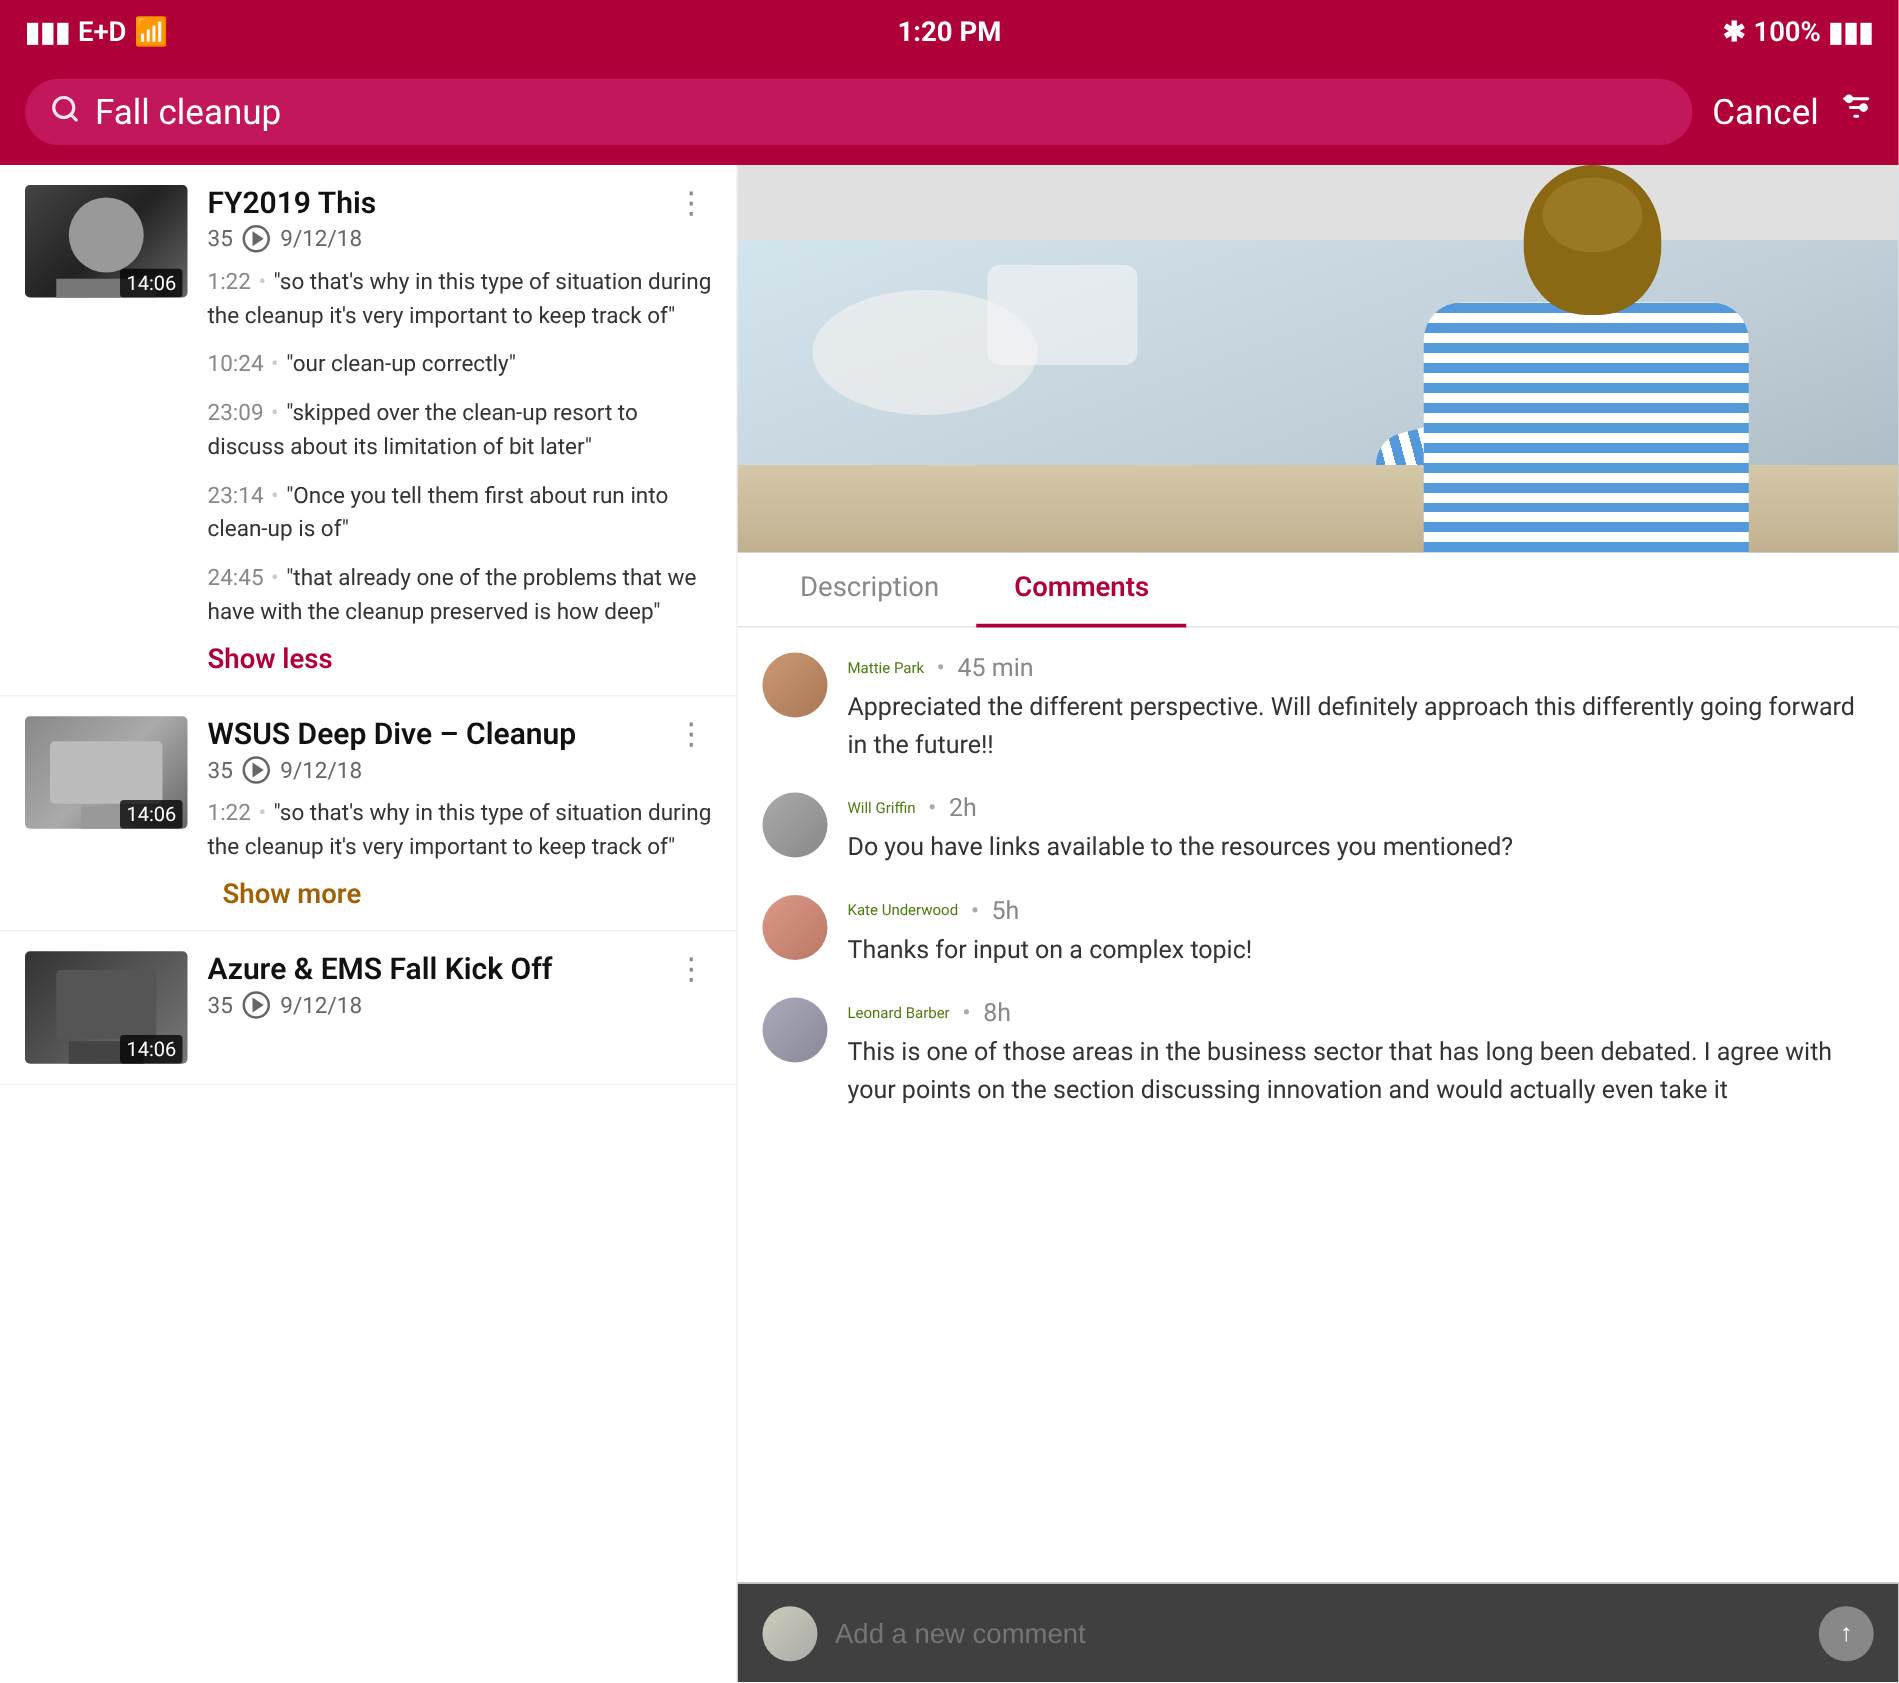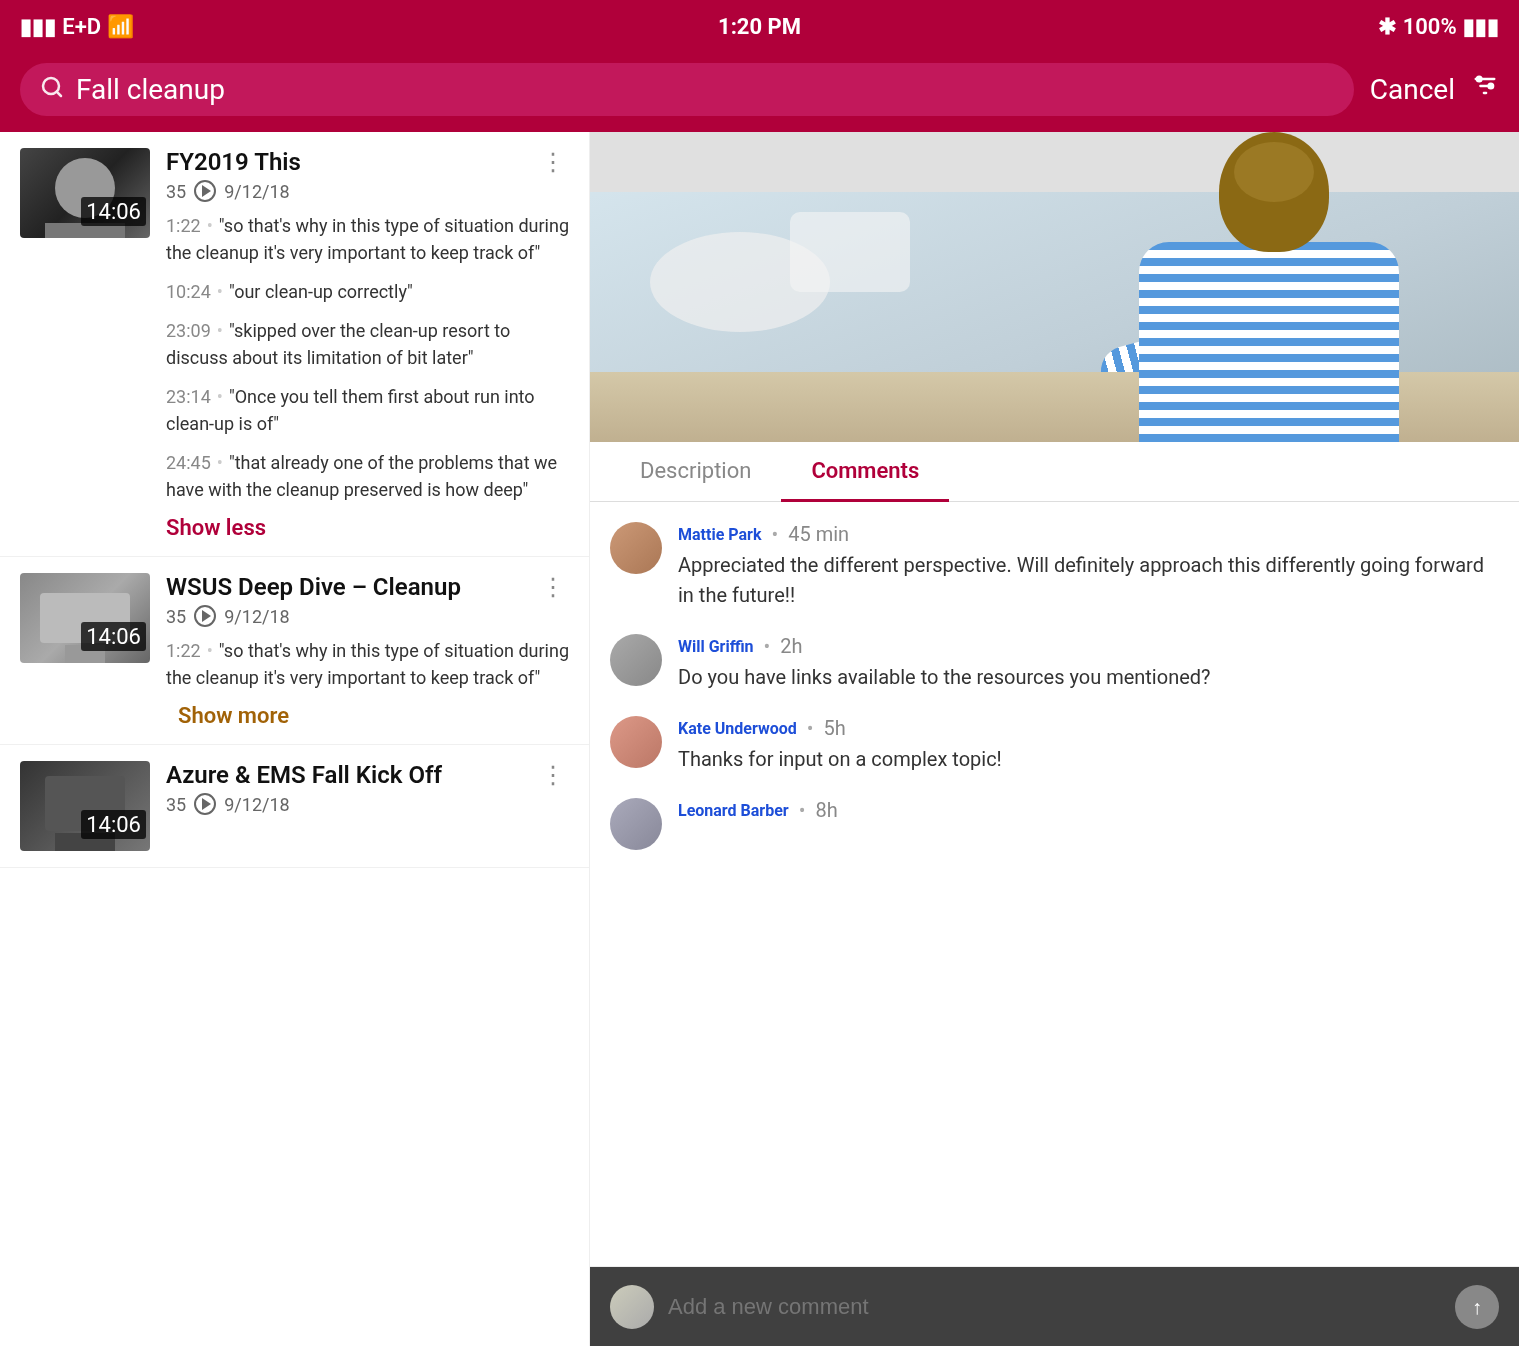--- a/index.html
+++ b/index.html
@@ -70,25 +70,25 @@
       width: 130px;
       height: 90px;
       flex-shrink: 0;
       border-radius: 4px;
       background: #555;
       position: relative;
       overflow: hidden;
     }
     .thumb-time {
       position: absolute;
-      bottom: 12px;
+      bottom: 0;
       right: 4px;
       background: rgba(0,0,0,0.75);
       color: white;
-      font-size: 22px;
+      font-size: 16px;
       padding: 2px 5px;
       border-radius: 3px;
     }
     .thumb-img-1 { background: linear-gradient(135deg, #444 0%, #222 50%, #666 100%); }
     .thumb-img-2 { background: linear-gradient(135deg, #888 0%, #aaa 50%, #666 100%); }
     .thumb-img-3 { background: linear-gradient(135deg, #333 0%, #555 50%, #777 100%); }
 
     .result-content { flex: 1; min-width: 0; }
     .result-header { display: flex; justify-content: space-between; align-items: flex-start; }
     .result-title { font-size: 24px; font-weight: 600; color: #111; margin-bottom: 4px; }
@@ -171,21 +171,21 @@
       overflow: hidden;
       background: #ddd;
     }
     .avatar-1 { background: linear-gradient(135deg, #c97, #a75); }
     .avatar-2 { background: linear-gradient(135deg, #aaa, #888); }
     .avatar-3 { background: linear-gradient(135deg, #d98, #b76); }
     .avatar-4 { background: linear-gradient(135deg, #aab, #889); }
     .avatar-5 { background: linear-gradient(135deg, #ccb, #aaa); }
     .comment-body {}
     .comment-header { display: flex; align-items: center; gap: 10px; margin-bottom: 4px; }
-    .comment-author { font-size: 16px; font-weight: 700; color: #1d4ed8; }
+    .comment-author { font-size: 12px; font-weight: 400; color: #4d7c0f; }
     .comment-dot { color: #aaa; font-size: 20px; }
     .comment-time { font-size: 20px; color: #888; }
     .comment-text { font-size: 20px; color: #333; line-height: 1.5; }
 
     
     .comment-input-bar {
       display: flex;
       align-items: center;
       padding: 14px 20px;
       border-top: 1px solid #eee;
@@ -428,20 +428,21 @@
       </div>
 
       <div class="comment-item">
         <div class="avatar avatar-4"></div>
         <div class="comment-body">
           <div class="comment-header">
             <span class="comment-author">Leonard Barber</span>
             <span class="comment-dot">•</span>
             <span class="comment-time">8h</span>
           </div>
+          <div class="comment-text">This is one of those areas in the business sector that has long been debated. I agree with your points on the section discussing innovation and would actually even take it</div>
         </div>
       </div>
 
     </div>
 
     <div class="comment-input-bar">
       <div class="avatar avatar-5 comment-avatar-small"></div>
       <input class="comment-input" type="text" placeholder="Add a new comment" style="">
       <div class="send-btn">
         <span class="send-arrow">↑</span>

